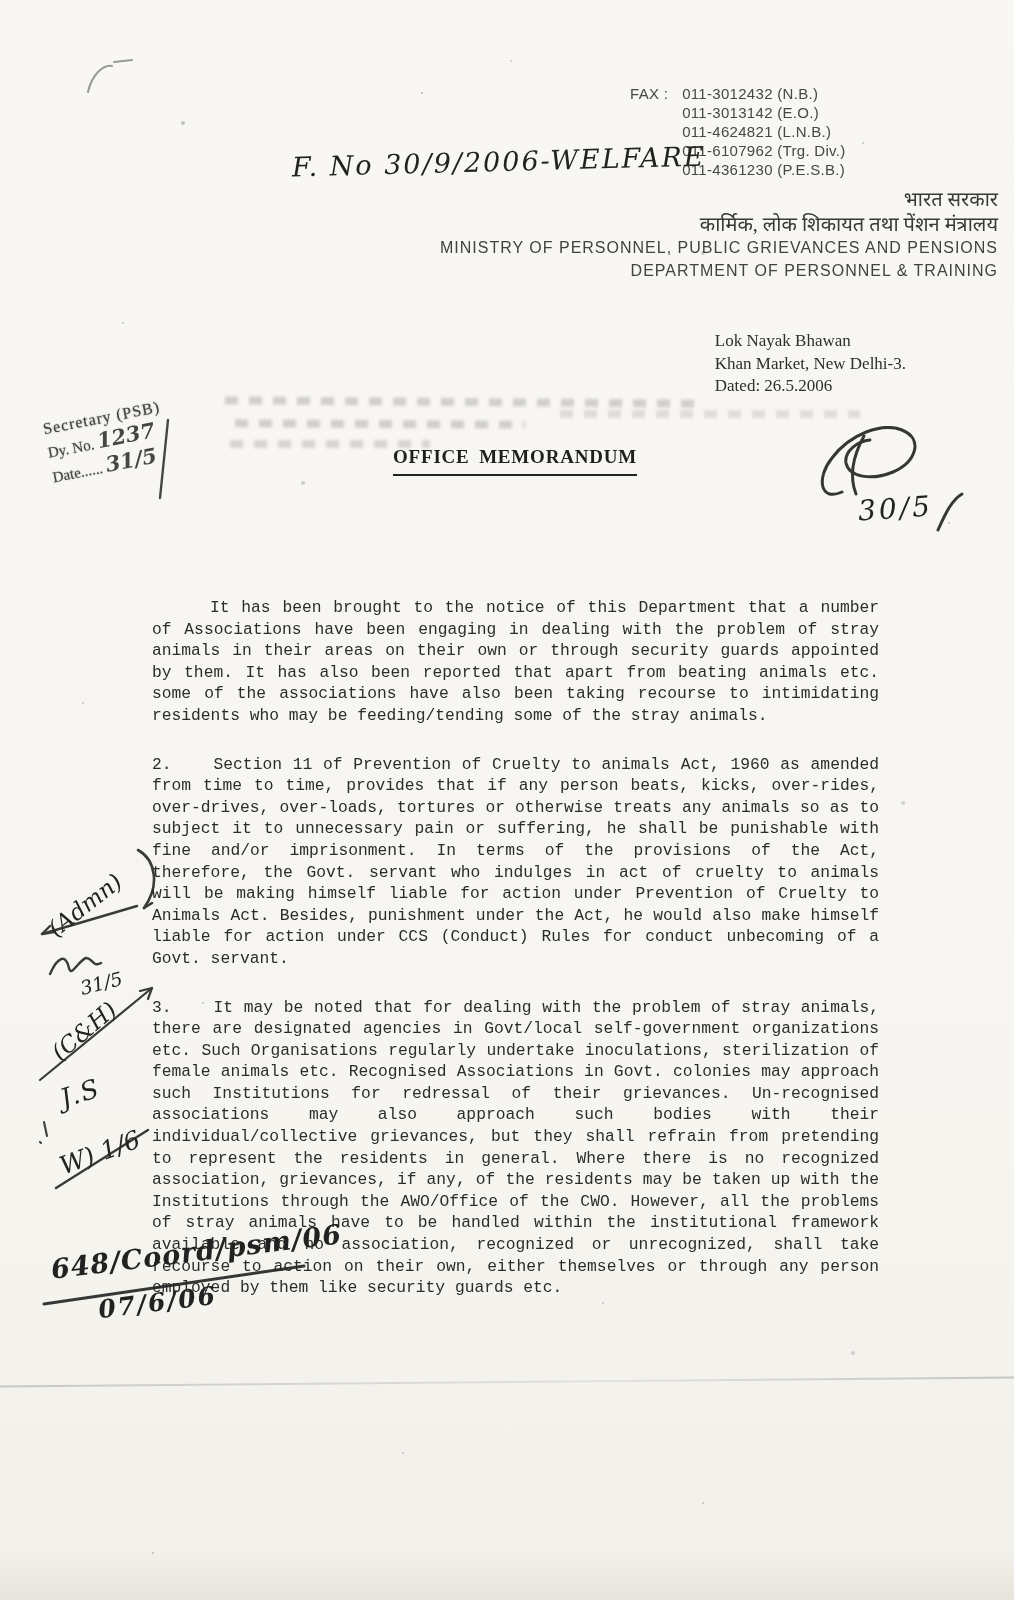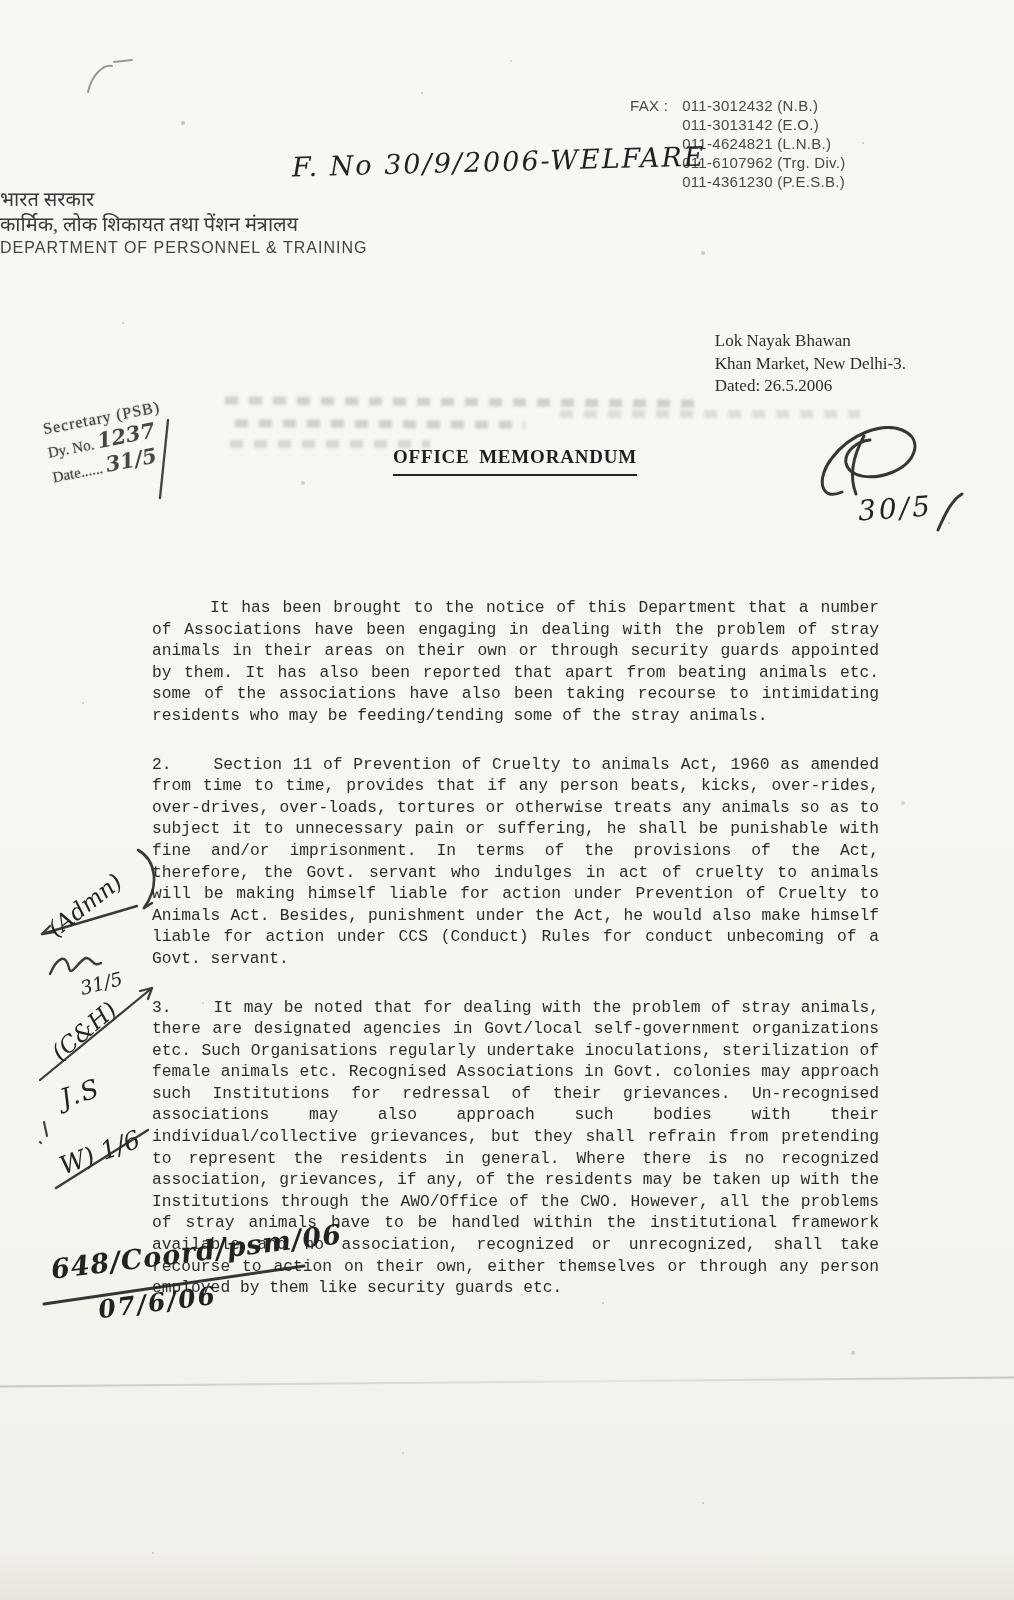--- a/index.html
+++ b/index.html
@@ -3,27 +3,27 @@
 <meta charset="utf-8">
 <style>
   html,body{margin:0;padding:0;}
   body{width:1014px;height:1600px;background:#efede8;font-family:"Liberation Serif",serif;}
   .page{position:relative;width:1014px;height:1600px;background:linear-gradient(180deg,#f8f7f3 0%,#f6f5f0 70%,#f2f0ea 97%,#e7e4dc 100%);overflow:hidden;}
   .abs{position:absolute;}
   
   .sans{font-family:"Liberation Sans",sans-serif;}
   .typed{color:#3a3a3a;}
   
-  .fax{left:630px;top:96px;font-size:15px;line-height:19px;letter-spacing:.3px;color:#474747;display:flex;}
+  .fax{left:630px;top:84px;font-size:15px;line-height:19px;letter-spacing:.3px;color:#474747;display:flex;}
   .fax .lbl{margin-right:14px;}
   .fax .num-col span{display:block;}
   
   .hand{font-family:"DejaVu Serif",serif;font-style:italic;color:#222;}
   
-  .letterhead{left:0;top:186px;width:950px;text-align:left;color:#3d3d3d;}
+  .letterhead{left:0;top:186px;width:950px;text-align:right;color:#3d3d3d;padding-left:48px;}
   .lh-hin{font-size:20px;line-height:24px;margin:1px 0;color:#383838;}
   .lh-eng{font-family:"Liberation Sans",sans-serif;font-size:16px;line-height:22px;letter-spacing:1px;color:#424242;margin:1px 0;}
   .cityblock{left:0;top:328px;width:852px;text-align:center;color:#3d3d3d;}
   .cityblock .lh-eng{letter-spacing:2.5px;}
   
   .addr{right:108px;top:330px;text-align:left;font-size:17px;line-height:22.5px;color:#2e2e2e;}
   
   .stamp{left:46px;top:398px;width:230px;transform:rotate(-11deg);color:#2e2e2e;opacity:.88;}
   .stamp .s1{font-size:16px;letter-spacing:1px;text-shadow:0 0 1.4px rgba(45,45,45,.8);}
   .stamp .s2,.stamp .s3{font-size:15px;text-shadow:0 0 1.2px rgba(45,45,45,.7);}
@@ -81,20 +81,21 @@
       <span>011-6107962 (Trg. Div.)</span>
       <span>011-4361230 (P.E.S.B.)</span>
     </span>
   </div>
 
   <div class="abs hand" style="left:292px;top:146px;font-size:27px;letter-spacing:2px;transform:rotate(-1.5deg);">F. No 30/9/2006-WELFARE</div>
 
   <div class="abs letterhead">
     <div class="lh-hin">भारत सरकार</div>
     <div class="lh-hin">कार्मिक, लोक शिकायत तथा पेंशन मंत्रालय</div>
+    <div class="lh-eng">MINISTRY OF PERSONNEL, PUBLIC GRIEVANCES AND PENSIONS</div>
     <div class="lh-eng">DEPARTMENT OF PERSONNEL &amp; TRAINING</div>
   </div>
 
 
   <div class="abs addr">
     <div>Lok Nayak Bhawan</div>
     <div>Khan Market, New Delhi-3.</div>
     <div>Dated: 26.5.2006</div>
   </div>
 

